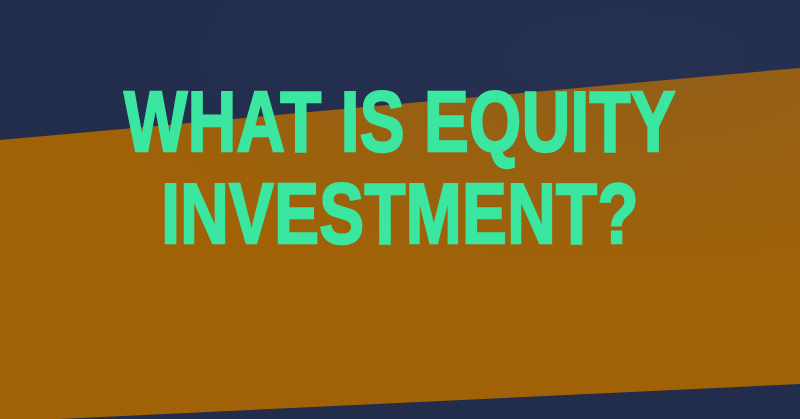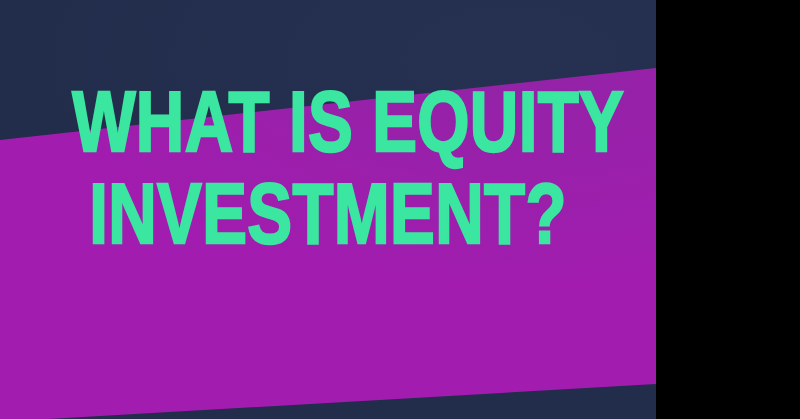--- a/index.html
+++ b/index.html
@@ -3,24 +3,24 @@
 <meta charset="utf-8">
 <style>
   html, body {
     margin: 0;
     padding: 0;
     background: #000;
   }
 
   .banner {
     position: relative;
-    width: 656px;
+    width: 800px;
     height: 419px;
     overflow: hidden;
-    background: #a21caf;
+    background: #a16207;
     font-family: "Liberation Sans", "DejaVu Sans", sans-serif;
   }
 
   
   .band {
     position: absolute;
     left: 0;
     width: 100%;
     pointer-events: none;
   }

